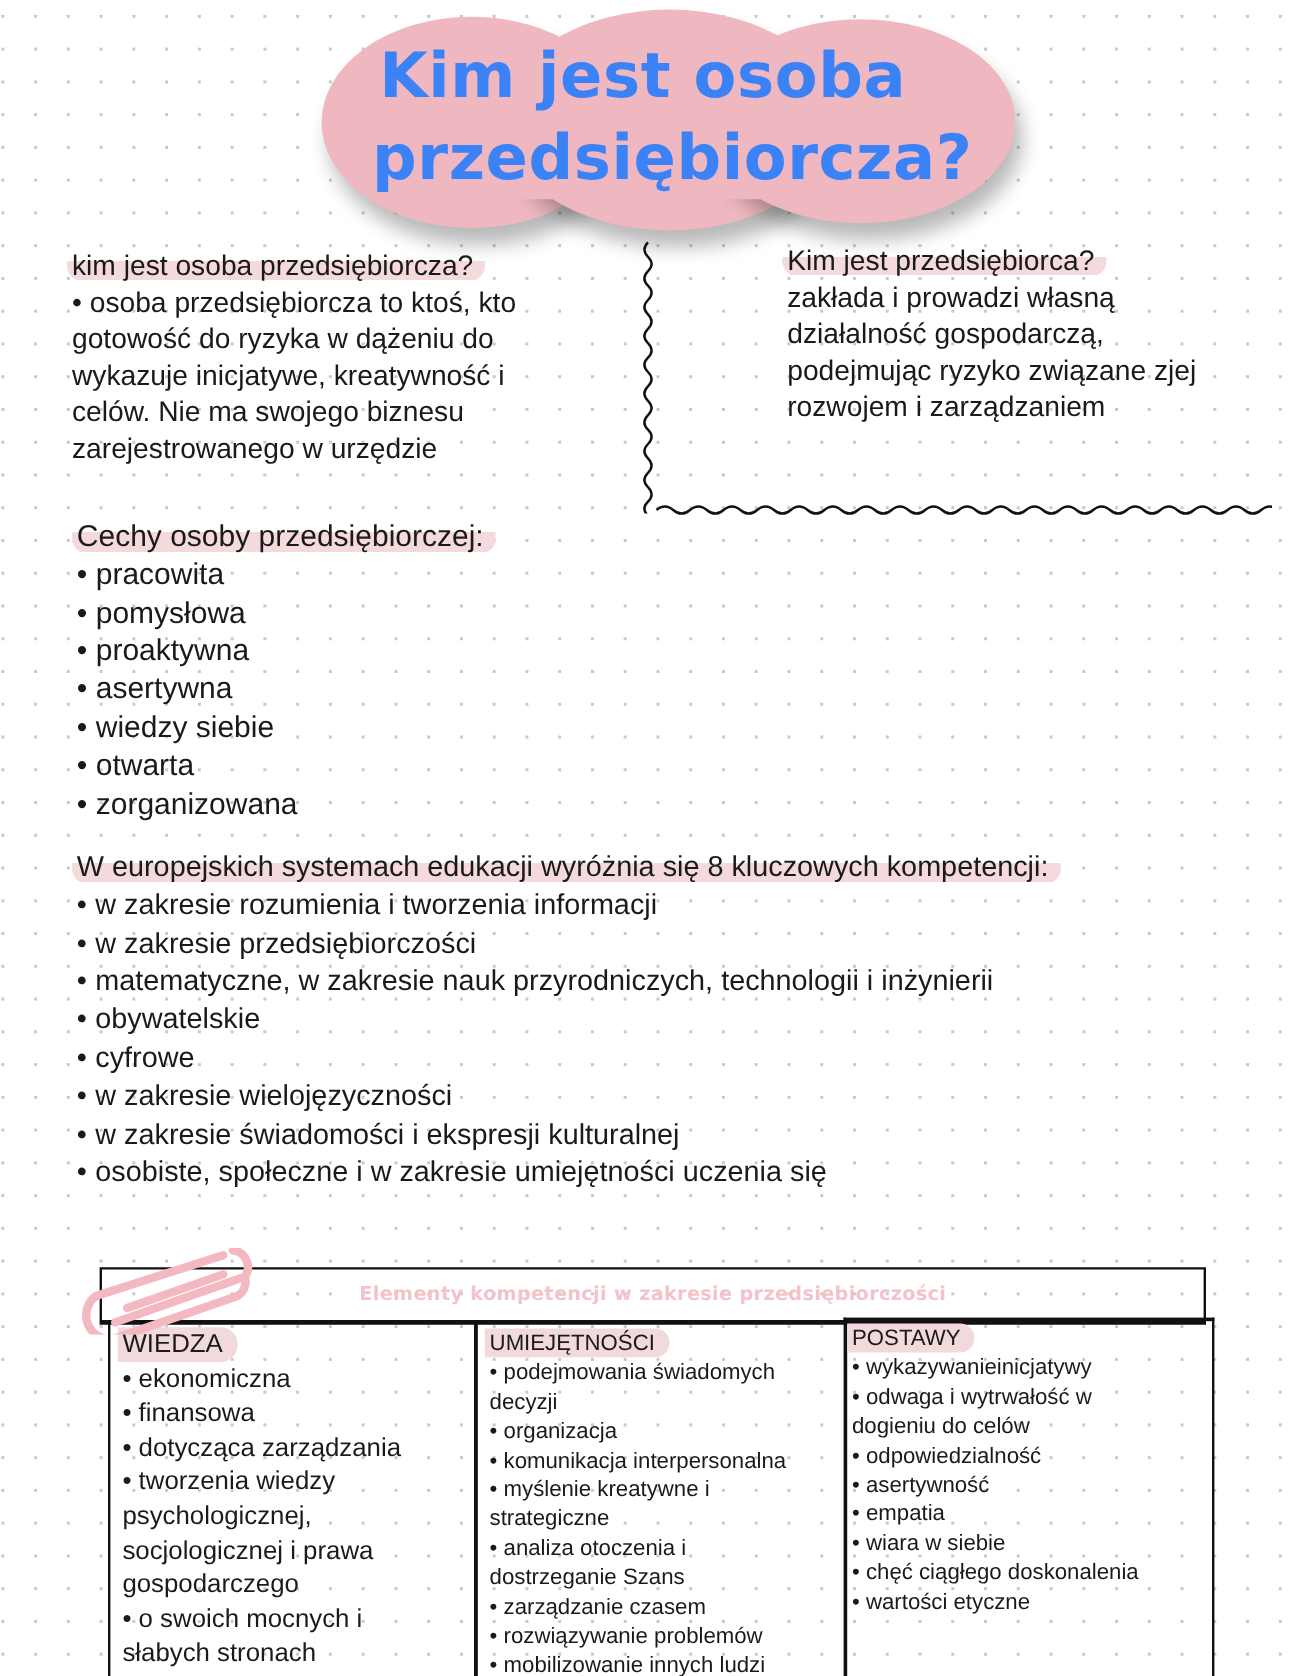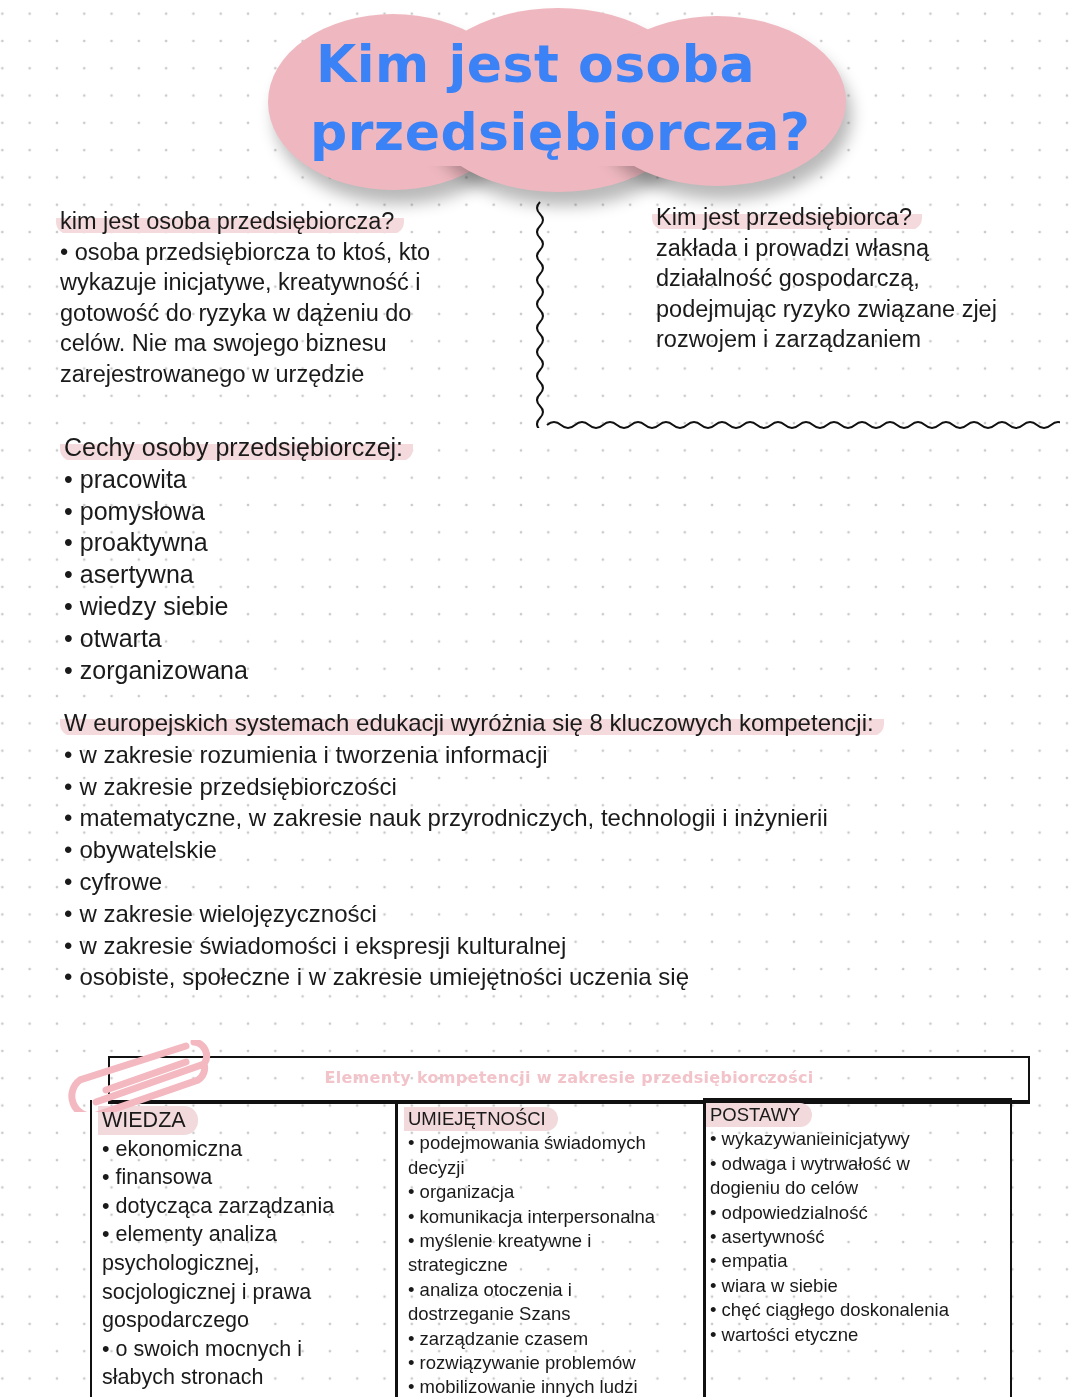--- a/index.html
+++ b/index.html
@@ -33,21 +33,21 @@
   .line { display: block; white-space: nowrap; }
   .bullet::before { content: "\2022"; margin-right: 7px; }
 
   .big { font-size: 25px; line-height: 31.8px; }
 
   
   .wave-v { position: absolute; left: 528px; top: 200px; width: 22px; height: 228px; }
   .wave-h { position: absolute; left: 545px; top: 415px; width: 515px; height: 20px; }
 
   
-  .tbl-head { position: absolute; left: 108px; top: 1056px; width: 918px; height: 42px;
+  .tbl-head { position: absolute; left: 83px; top: 1056px; width: 918px; height: 42px;
     border: 2px solid #111; border-bottom: 4px solid #111; }
   .tbl-head-title { position: absolute; left: 0; right: 0; top: 10px; text-align: center;
     font-family: "DejaVu Sans", sans-serif; font-weight: bold; font-size: 16px; color: #f3c3ca; letter-spacing: 0.3px; }
   .col { position: absolute; top: 1100px; height: 297px; border-left: 2px solid #111; border-right: 2px solid #111; }
   .col-1 { left: 90px; width: 304px; }
   .col-2 { left: 395px; width: 306px; border-left: 3px solid #111; border-top: 2px solid #111; }
   .col-3 { left: 703px; width: 305px; top: 1098px; border-top: 3px solid #111; }
   .col-body { position: absolute; left: 10px; top: 6px; font-family: "Liberation Sans", sans-serif; color: #1a1a1a; }
   .col-1 .col-body { font-size: 21.5px; line-height: 28.6px; }
   .col-2 .col-body { font-size: 18.5px; line-height: 24.4px; top: 5px; }
@@ -66,22 +66,22 @@
   <div class="blob-cover"></div>
   <div class="blob-title">
     <span class="l1" style="display:block;padding-left:6px;">Kim jest osoba</span>
     <span class="l2">przedsiębiorcza?</span>
   </div>
 </div>
 
 <div class="block" style="left:60px; top:206px;">
   <span class="line"><span class="hl">kim jest osoba przedsiębiorcza?</span></span>
   <span class="line">• osoba przedsiębiorcza to ktoś, kto</span>
+  <span class="line">gotowość do ryzyka w dążeniu do</span>
   <span class="line">wykazuje inicjatywe, kreatywność i</span>
-  <span class="line">gotowość do ryzyka w dążeniu do</span>
   <span class="line">celów. Nie ma swojego biznesu</span>
   <span class="line">zarejestrowanego w urzędzie</span>
 </div>
 
 <svg class="wave-v" viewBox="0 0 22 228">
   <path d="M12 2 q-6 6 0 12 q6 6 0 12 q-6 6 0 12 q6 6 0 12 q-6 6 0 12 q6 6 0 12 q-6 6 0 12 q6 6 0 12 q-6 6 0 12 q6 6 0 12 q-6 6 0 12 q6 6 0 12 q-6 6 0 12 q6 6 0 12 q-6 6 0 12 q6 6 0 12 q-6 6 0 12 q6 6 0 12 q-6 6 0 12" fill="none" stroke="#111" stroke-width="2"></path>
 </svg>
 <svg class="wave-h" viewBox="0 0 515 20">
   <path d="M2 10 q7 -6 14 0 q7 6 14 0 q7 -6 14 0 q7 6 14 0 q7 -6 14 0 q7 6 14 0 q7 -6 14 0 q7 6 14 0 q7 -6 14 0 q7 6 14 0 q7 -6 14 0 q7 6 14 0 q7 -6 14 0 q7 6 14 0 q7 -6 14 0 q7 6 14 0 q7 -6 14 0 q7 6 14 0 q7 -6 14 0 q7 6 14 0 q7 -6 14 0 q7 6 14 0 q7 -6 14 0 q7 6 14 0 q7 -6 14 0 q7 6 14 0 q7 -6 14 0 q7 6 14 0 q7 -6 14 0 q7 6 14 0 q7 -6 14 0 q7 6 14 0 q7 -6 14 0 q7 6 14 0 q7 -6 14 0 q7 6 14 0 q7 -6 14 0" fill="none" stroke="#111" stroke-width="2"></path>
 </svg>
@@ -120,21 +120,21 @@
 <div class="tbl-head">
   <div class="tbl-head-title">Elementy kompetencji w zakresie przedsiębiorczości</div>
 </div>
 
 <div class="col col-1">
   <div class="col-body">
     <span class="line"><span class="col-title">WIEDZA</span></span>
     <span class="line">• ekonomiczna</span>
     <span class="line">• finansowa</span>
     <span class="line">• dotycząca zarządzania</span>
-    <span class="line">• elementy analiza</span>
+    <span class="line">• tworzenia wiedzy</span>
     <span class="line">psychologicznej,</span>
     <span class="line">socjologicznej i prawa</span>
     <span class="line">gospodarczego</span>
     <span class="line">• o swoich mocnych i</span>
     <span class="line">słabych stronach</span>
   </div>
 </div>
 
 <div class="col col-2">
   <div class="col-body">

